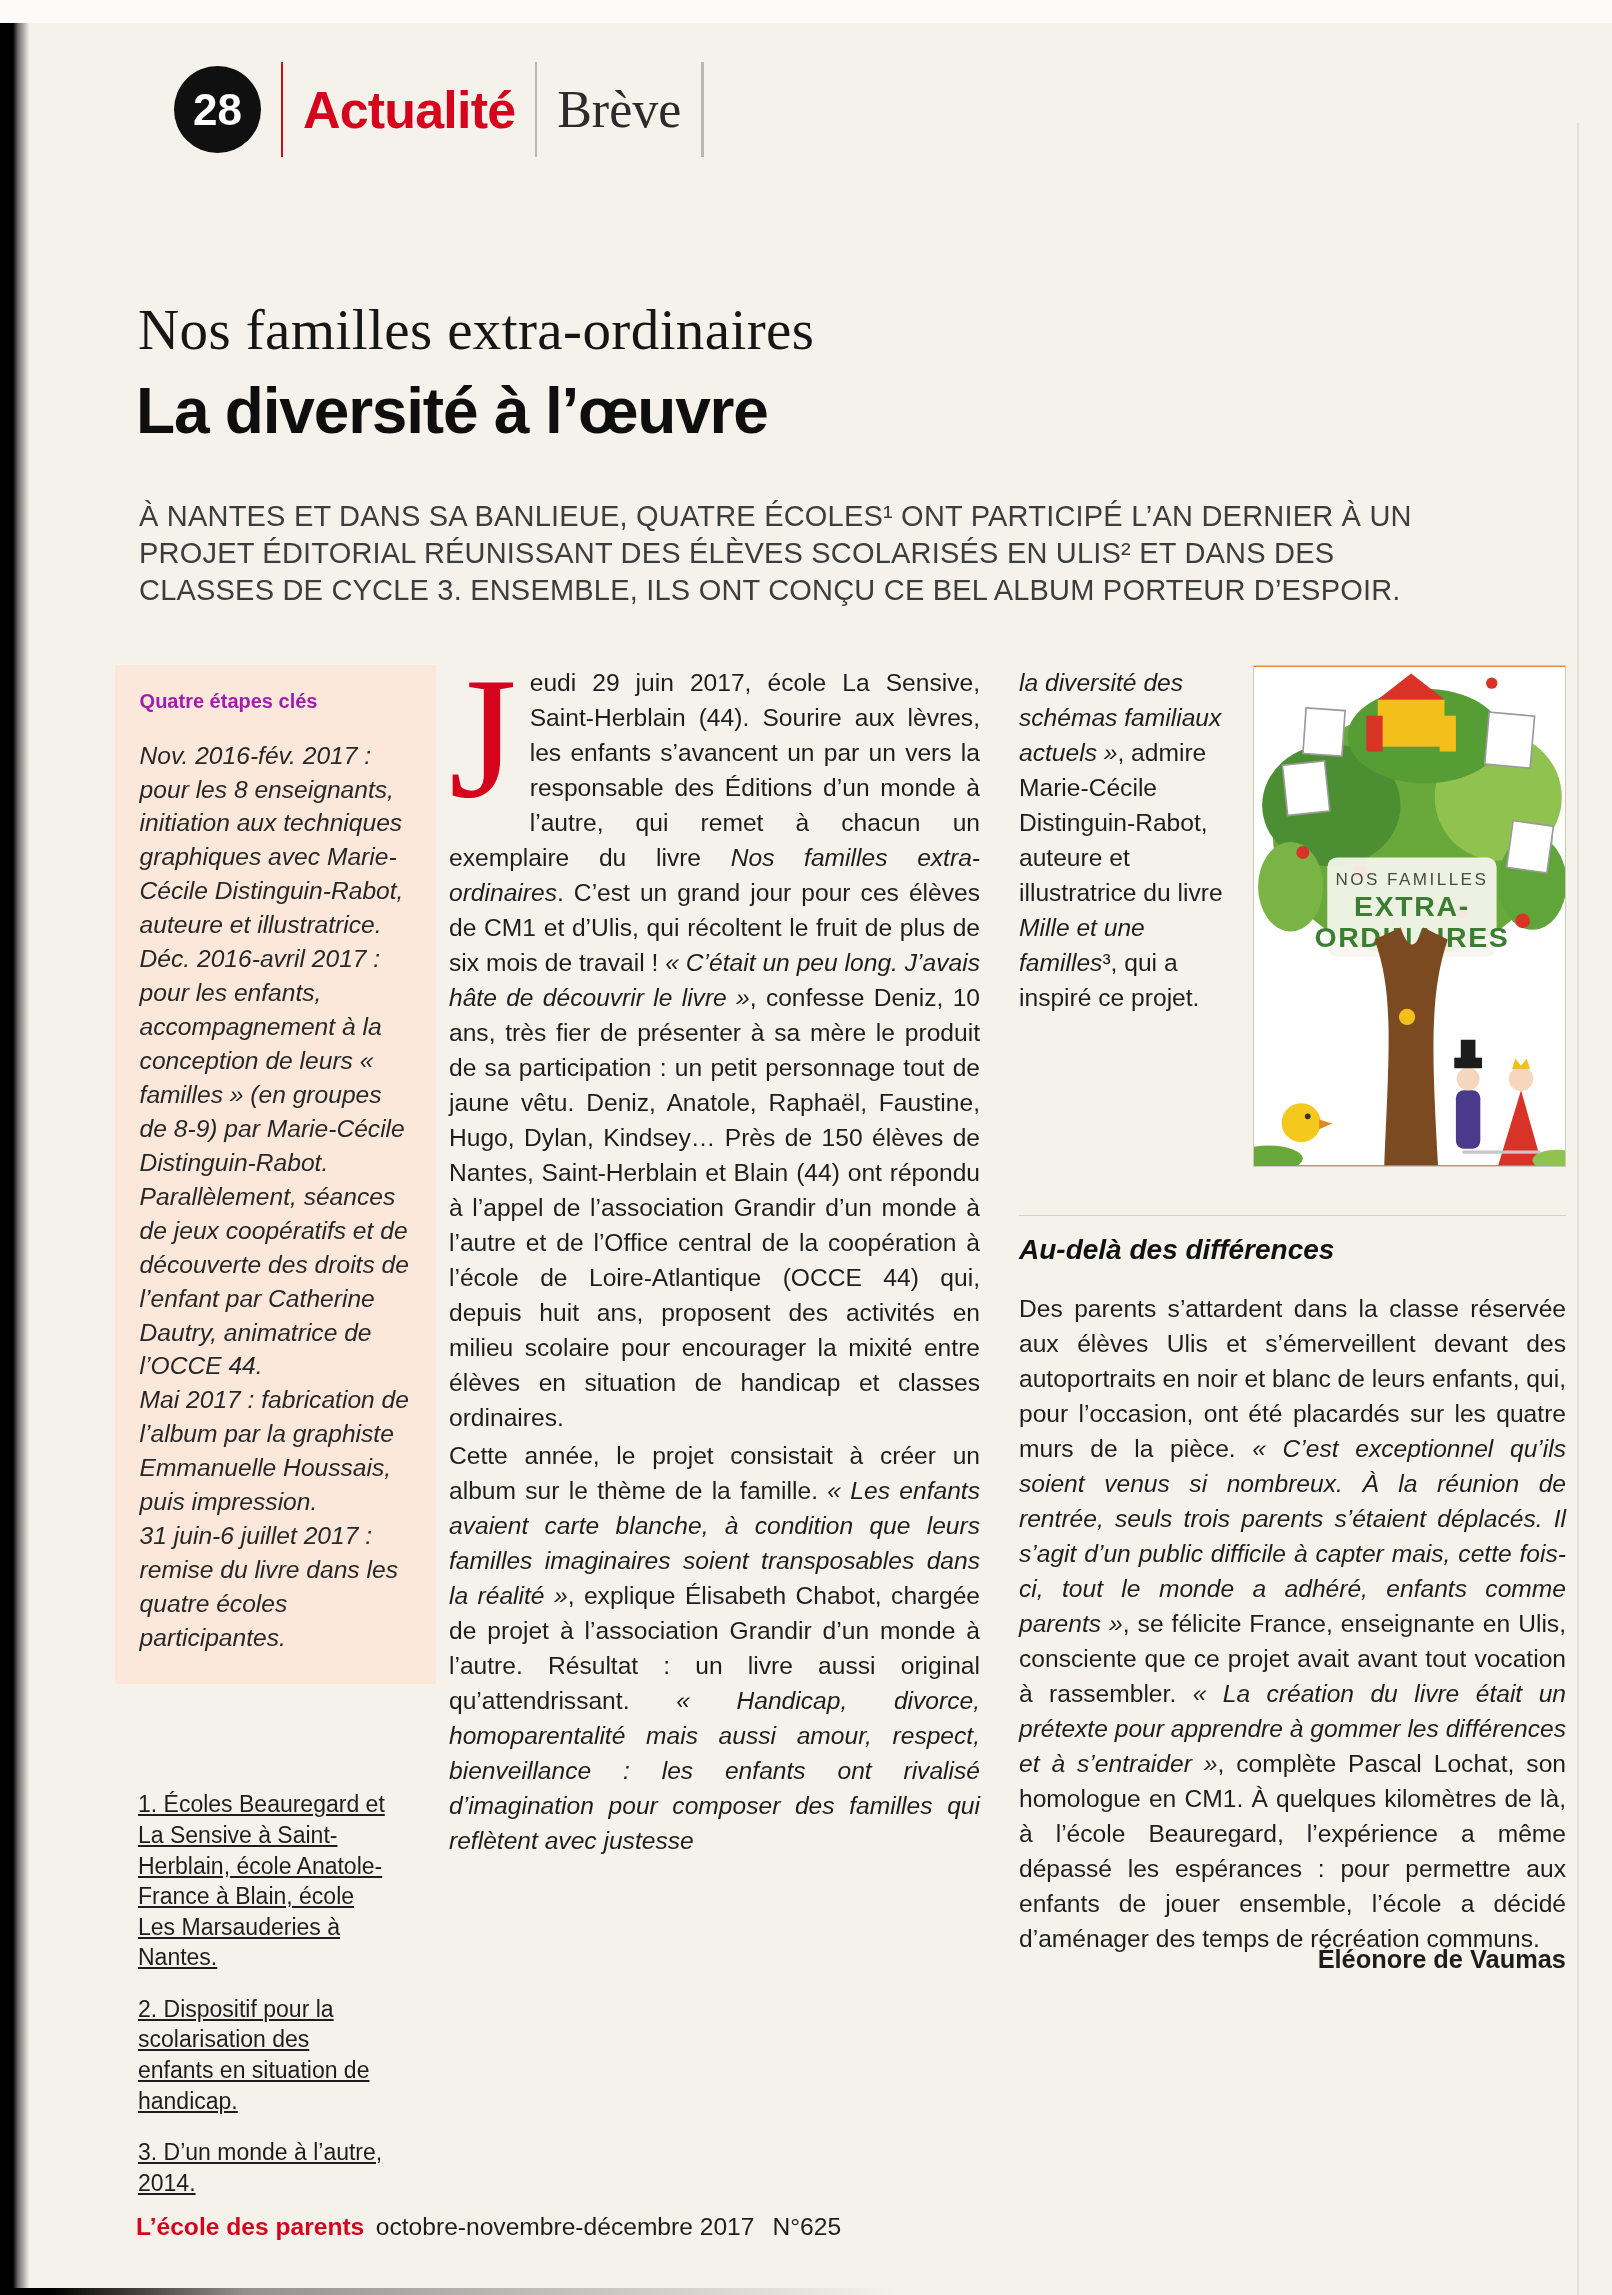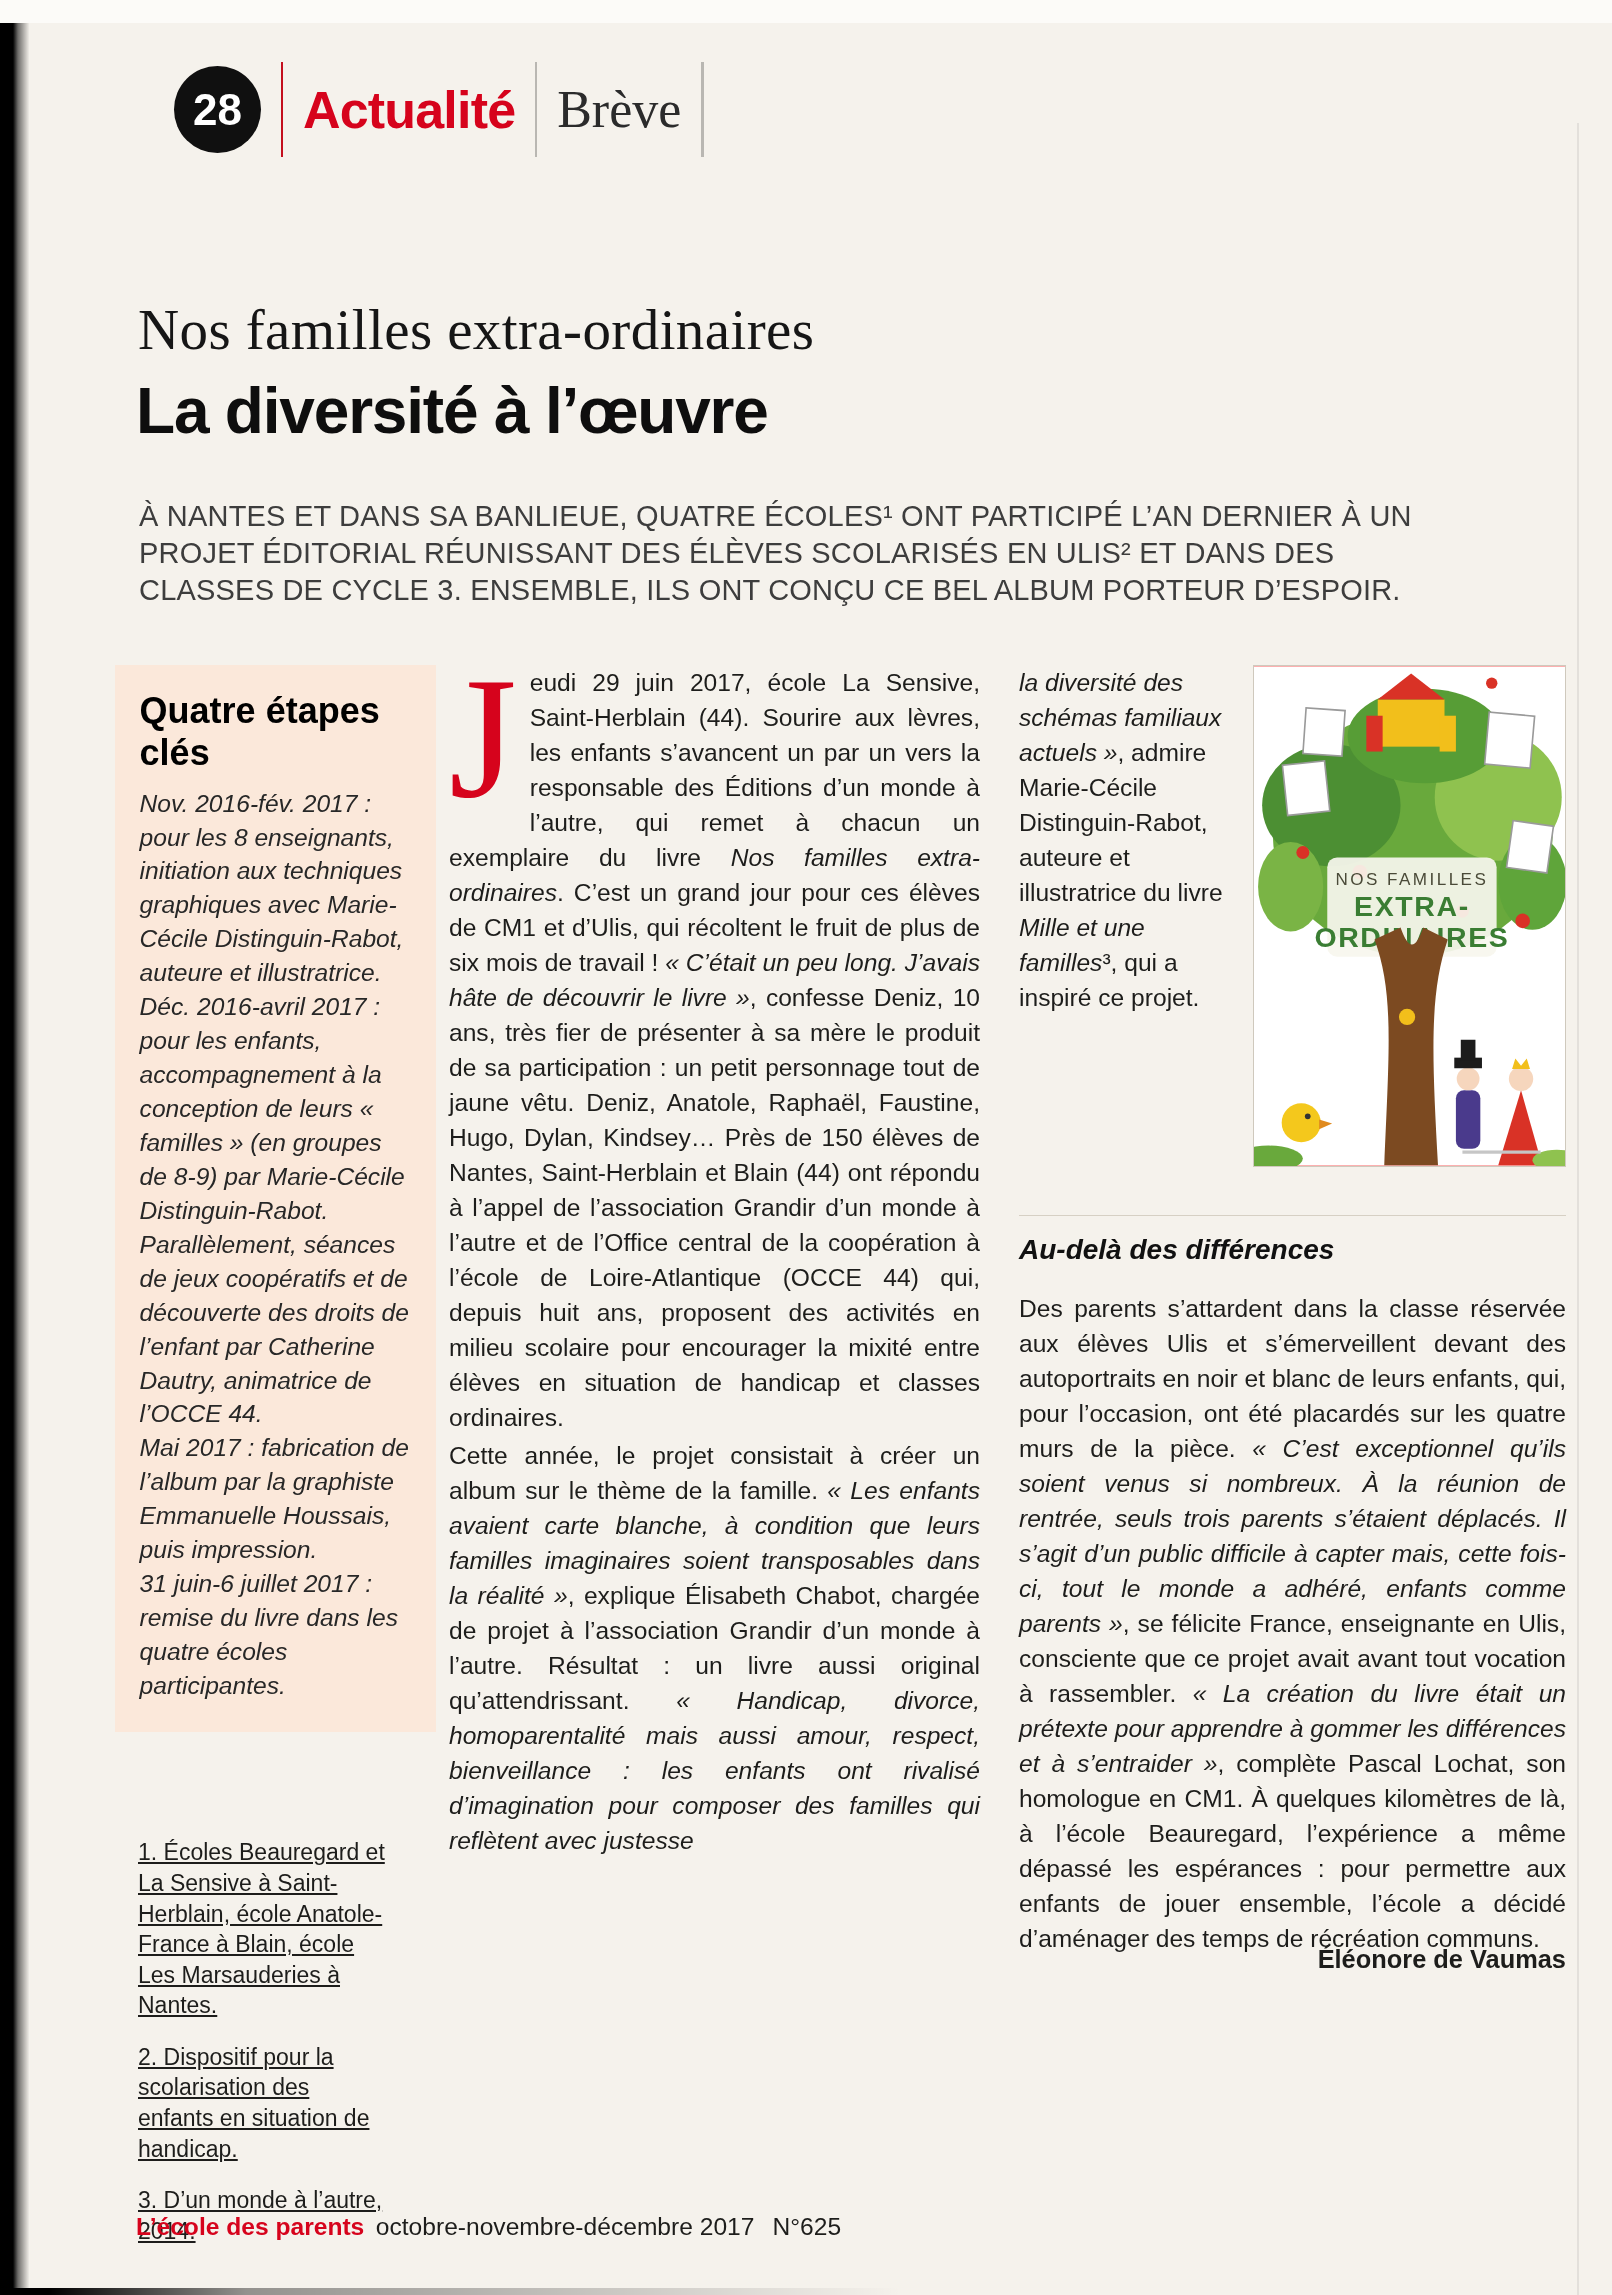--- a/index.html
+++ b/index.html
@@ -30,35 +30,35 @@
   .standfirst{position:absolute;top:498px;left:139px;width:1332px;margin:0;font-size:29px;
               line-height:1.28;color:#3d3d3d;letter-spacing:0.2px;}
 
   
   .content{position:absolute;top:665px;left:115px;width:1452px;display:flex;}
   .col-left{width:321px;flex:none;}
   .col-mid{width:531px;flex:none;margin-left:13px;}
   .col-right{width:547px;flex:none;margin-left:39px;}
 
   .keybox{background:#fbe8da;padding:24.6px 21px 29.5px 24.6px;box-sizing:border-box;}
-  .keybox h3{color:#000000;font-size:36px;margin:0 0 13px;}
+  .keybox h3{color:#a21caf;font-size:20px;margin:0 0 26px;}
   .keybox p{font-style:italic;font-size:24.6px;line-height:1.38;margin:0;color:#272727;}
   .keybox b{font-weight:normal;}
   .footnotes{margin-top:105px;padding-left:23px;width:251px;font-size:23px;line-height:1.33;color:#1d1d1b;text-decoration:underline;}
   .footnotes p{margin:0 0 21px;}
 
   .body{font-size:24.6px;line-height:35px;text-align:justify;hyphens:auto;}
   .body p{margin:0;}
   .p2{margin-top:2.5px !important;}
   .dropcap{float:left;font-family:"Liberation Serif",serif;font-size:174px;line-height:.8;
            height:141px;padding-right:13px;margin-top:3.3px;color:#d6031c;}
 
   .col3-top{min-height:529px;}
   .bookcover{float:right;width:313px;height:502px;margin:0 0 13px 19.7px;border:0.8px solid #cfc9bd;
-             background:#fca5a5;box-sizing:border-box;}
+             background:#f97316;box-sizing:border-box;}
   .bookcover svg{display:block;width:100%;height:100%;}
   .narrow{font-size:24.6px;line-height:35px;text-align:left;margin:0;}
   .rule{border-top:1.6px solid #d6d0c4;margin:21px 0 0;}
   .subhead{font-size:28px;font-weight:bold;margin:18px 0 13px;color:#111;font-style:italic;}
   .byline{text-align:right;font-weight:bold;font-size:25.4px;margin-top:-35px;}
 
   .footer{position:absolute;top:2213px;left:136px;font-size:24.6px;color:#1d1d1b;}
   .footer .brand{color:#d6031c;font-weight:bold;}
   .footer .issue{margin-left:11.5px;}
   .footer .issue-no{margin-left:18px;}

